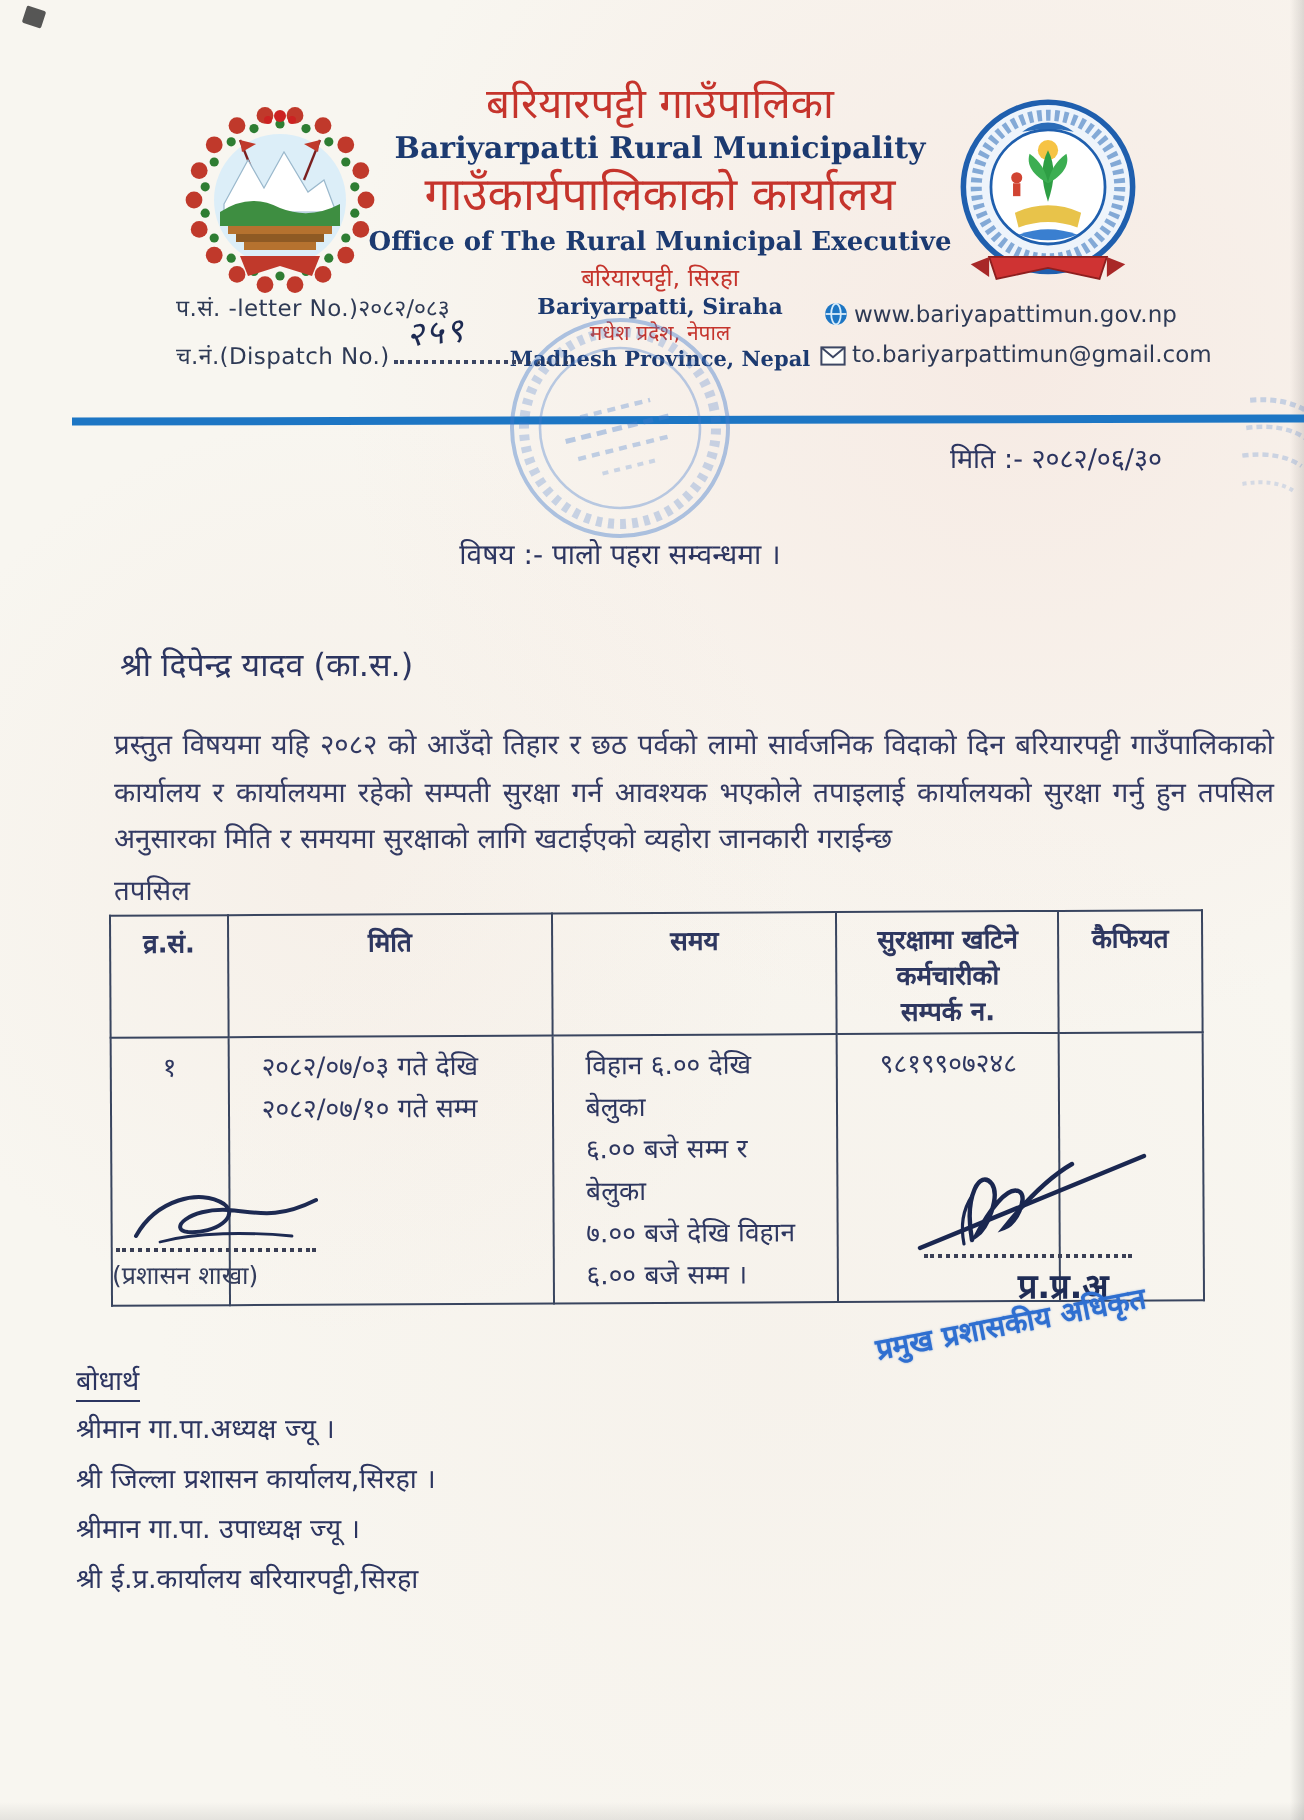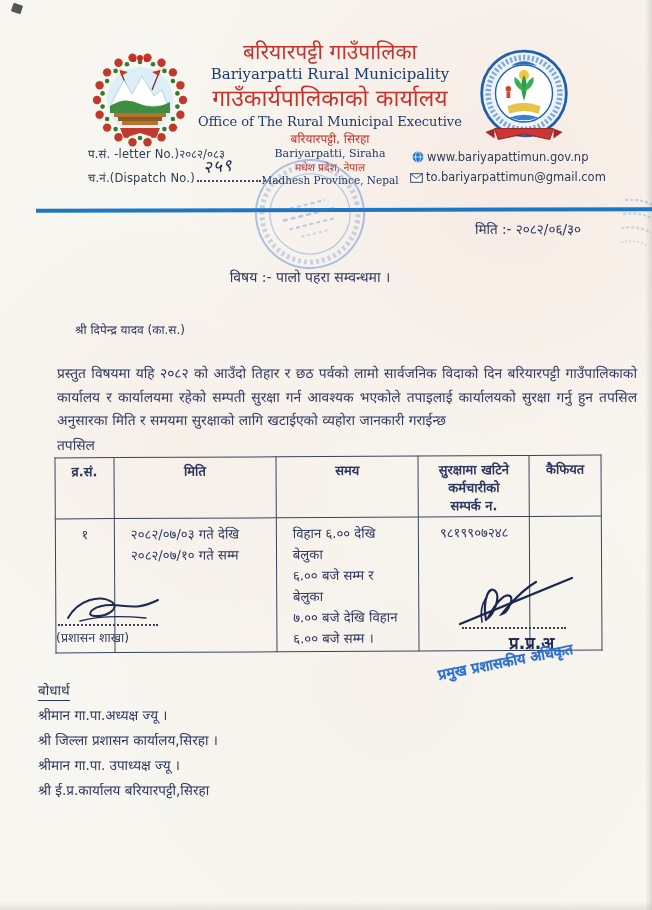--- a/index.html
+++ b/index.html
@@ -10,42 +10,42 @@
       radial-gradient(circle at 26% 48%, rgba(238,214,203,.20), transparent 34%),
       radial-gradient(circle at 60% 75%, rgba(236,220,210,.16), transparent 40%),
       linear-gradient(to left, rgba(110,110,110,.22), transparent 7px),
       linear-gradient(to top, rgba(140,140,140,.18), transparent 9px),
       #f8f6f0;
     font-family:"DejaVu Sans","Liberation Sans",sans-serif;
     color:#323a63;
   }
   .abs{position:absolute;}
   .np-red{color:#c5342c;}
-  .en-navy{color:#1c3a70;font-family:"DejaVu Serif","Liberation Serif",serif;font-weight:normal;}
+  .en-navy{color:#1c3a70;font-family:"DejaVu Serif","Liberation Serif",serif;font-weight:bold;}
   .center-head{left:166px;top:40px;width:328px;text-align:center;line-height:1.15;}
   .h-np1{font-size:21px;}
   .h-en1{font-size:15px;margin-top:2px;}
   .h-np2{font-size:23px;margin-top:2px;}
   .h-en2{font-size:13px;margin-top:3px;}
   .h-np3{font-size:12px;margin-top:3px;}
   .h-en3{font-size:11px;margin-top:1px;}
   .h-np4{font-size:10.5px;margin-top:1px;}
   .h-en4{font-size:10.5px;margin-top:1px;}
   .meta{font-size:11.5px;color:#2e3a55;}
   .meta .lab{letter-spacing:.2px;}
   .dotline{display:inline-block;position:relative;width:64px;border-bottom:2px dotted #3c4663;height:12px;margin:0 2px;}
   .hand{position:absolute;left:6px;top:-14px;font-size:17px;font-style:italic;color:#1d2a52;transform:rotate(-5deg);letter-spacing:1px;}
   .tail-dots{letter-spacing:1px;}
   .icon{display:inline-block;vertical-align:-2px;margin-right:3px;}
   .blue-rule{left:36px;top:208px;width:616px;height:4px;background:#1d76c4;transform:rotate(-.15deg);z-index:1;}
   .stamp{left:252px;top:156px;width:116px;height:116px;z-index:2;opacity:.85;transform:rotate(-14deg);}
   .stamp-frag{left:620px;top:194px;width:34px;height:58px;opacity:.55;transform:rotate(8deg);}
   .dateline{left:428px;top:220px;width:200px;font-size:13.5px;color:#2c3560;text-align:center;}
   .subject{left:0;top:267px;width:620px;text-align:center;font-size:14px;color:#2c3560;}
-  .addressee{left:60px;top:321px;font-size:12px;color:#2c3560;margin-left:15px;}
+  .addressee{left:60px;top:321px;font-size:16px;color:#2c3560;}
   .bodypara{left:57px;top:362px;width:580px;font-size:13.8px;line-height:23.5px;text-align:justify;color:#333a63;}
   .tapasil{left:57px;top:435px;font-size:13.8px;color:#333a63;}
   table.sched{position:absolute;left:55px;top:456px;width:547px;border-collapse:collapse;transform:rotate(-.3deg);}
   table.sched th, table.sched td{border:1.6px solid #39455f;color:#2e3760;vertical-align:top;padding:2px 16px;margin-left:48px;}
   table.sched th{font-size:13px;font-weight:bold;text-align:center;padding-top:4px;}
   table.sched td{font-size:13.2px;line-height:21px;padding-top:5px;}
   .pre{white-space:pre-line;}
   .c-sn{width:34px;} .c-miti{width:172px;} .c-samaya{width:155px;} .c-contact{width:112px;} .c-kaif{width:72px;}
   td.sn{text-align:center;} td.contact{text-align:center;}
   .sig-svg{left:62px;top:590px;}

